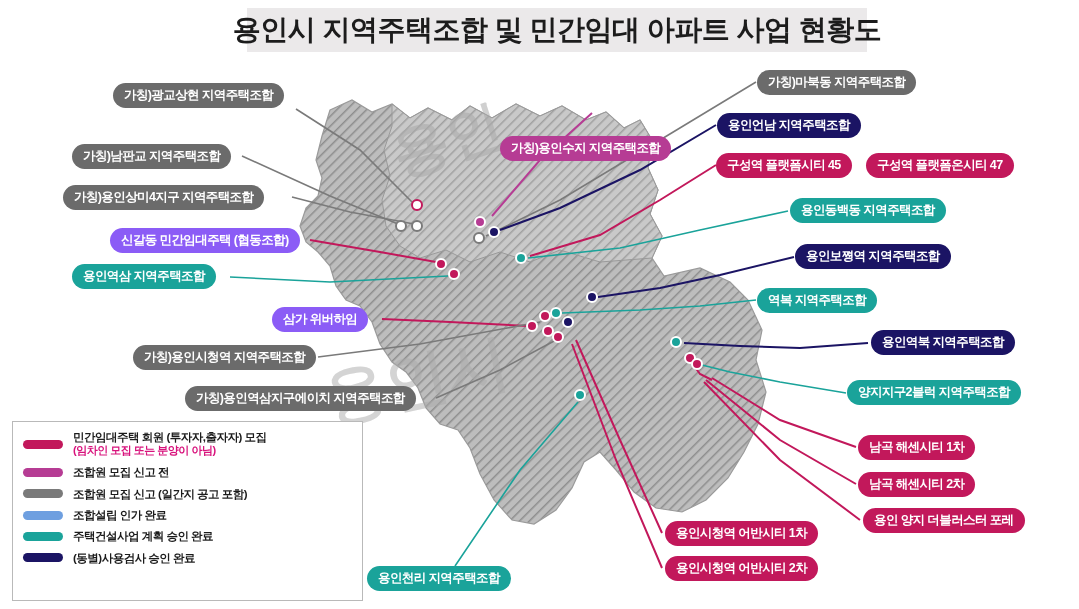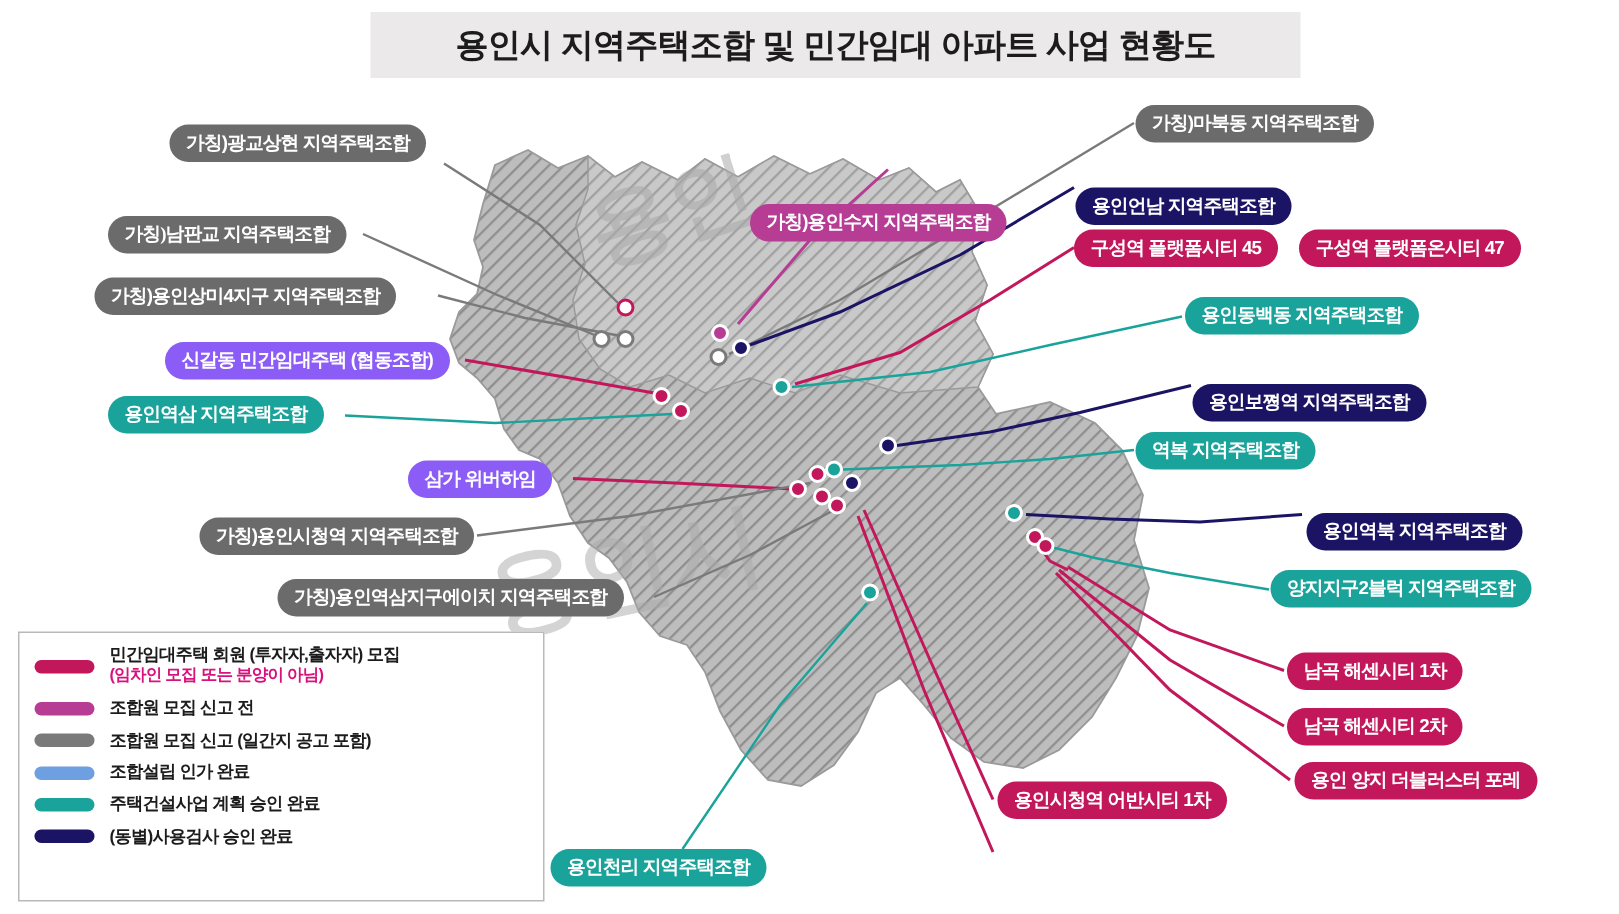--- a/index.html
+++ b/index.html
@@ -23,21 +23,21 @@
     left: 247px;
     top: 8px;
     width: 620px;
     height: 44px;
     background: #ebe9ea;
     display: flex;
     align-items: center;
     justify-content: center;
   }
   #title-text {
-    font-size: 22px;
+    font-size: 28px;
     font-weight: bold;
     color: #1c1c1c;
     letter-spacing: -0.5px;
     white-space: nowrap;
     text-align: center;
   }
   
   #map-layer {
     position: absolute;
     left: 0; top: 0;
@@ -57,21 +57,21 @@
     padding: 0 11px;
     height: 25px;
     box-sizing: border-box;
     white-space: nowrap;
     line-height: 1;
   }
   .c-gray   { background: #6b6b6b; }
   .c-magenta{ background: #8b5cf6; }
   .c-purple { background: #b63c94; }
   .c-teal   { background: #1aa39a; }
-  .c-navy   { background: #1b1464; margin-top: 12px; }
+  .c-navy   { background: #1b1464; }
   .c-crimson{ background: #c2185b; }
   
   .dot {
     position: absolute;
     width: 12px;
     height: 12px;
     border-radius: 50%;
     border: 2px solid #ffffff;
     box-sizing: border-box;
   }
@@ -209,39 +209,40 @@
   <div class="dot d-magenta" style="left:542px;  top:325px;"></div>
   <div class="dot d-magenta" style="left:552px;  top:331px;"></div>
   <div class="dot d-teal" style="left:670px;  top:336px;"></div>
   <div class="dot d-magenta" style="left:684px;  top:352px;"></div>
   <div class="dot d-magenta" style="left:691px;  top:358px;"></div>
   <div class="dot d-teal" style="left:574px;  top:389px;"></div>
 
   <div class="label c-gray" style="left:113px; top:83px;">가칭)광교상현 지역주택조합</div>
   <div class="label c-purple" style="left:500px; top:88px;margin-top:48px;">가칭)용인수지 지역주택조합</div>
   <div class="label c-gray" style="left:757px; top:70px;">가칭)마북동 지역주택조합</div>
-  <div class="label c-gray" style="left:72px;  top:144px;font-family:Liberation Serif, serif;">가칭)남판교 지역주택조합</div>
+  <div class="label c-gray" style="left:72px;  top:144px;">가칭)남판교 지역주택조합</div>
   <div class="label c-navy" style="left:717px; top:113px;">용인언남 지역주택조합</div>
   <div class="label c-gray" style="left:63px;  top:185px;">가칭)용인상미4지구 지역주택조합</div>
   <div class="label c-crimson" style="left:716px; top:153px;">구성역 플랫폼시티 45</div>
   <div class="label c-crimson" style="left:866px; top:153px;">구성역 플랫폼온시티 47</div>
   <div class="label c-magenta" style="left:110px; top:228px;">신갈동 민간임대주택 (협동조합)</div>
   <div class="label c-teal" style="left:790px; top:198px;">용인동백동 지역주택조합</div>
   <div class="label c-teal" style="left:72px;  top:264px;">용인역삼 지역주택조합</div>
   <div class="label c-navy" style="left:795px; top:244px;">용인보쪙역 지역주택조합</div>
   <div class="label c-magenta" style="left:272px; top:307px;">삼가 위버하임</div>
   <div class="label c-teal" style="left:757px; top:288px;">역복 지역주택조합</div>
   <div class="label c-gray" style="left:133px; top:345px;">가칭)용인시청역 지역주택조합</div>
   <div class="label c-navy" style="left:871px; top:330px;">용인역북 지역주택조합</div>
   <div class="label c-gray" style="left:185px; top:386px;">가칭)용인역삼지구에이치 지역주택조합</div>
   <div class="label c-teal" style="left:847px; top:380px;">양지지구2블럭 지역주택조합</div>
   <div class="label c-crimson" style="left:858px; top:435px;">남곡 해센시티 1차</div>
   <div class="label c-crimson" style="left:858px; top:472px;">남곡 해센시티 2차</div>
   <div class="label c-crimson" style="left:863px; top:508px;">용인 양지 더블러스터 포레</div>
   <div class="label c-crimson" style="left:665px; top:521px;">용인시청역 어반시티 1차</div>
+  <div class="label c-crimson" style="left:665px; top:556px;">용인시청역 어반시티 2차</div>
   <div class="label c-teal" style="left:367px; top:566px;">용인천리 지역주택조합</div>
 
   <div id="legend">
     <div class="legend-row">
       <span class="legend-swatch sw-crimson"></span>
       <span class="legend-text">
         <span>민간임대주택 회원 (투자자,출자자) 모집</span>
         <span class="legend-sub">(임차인 모집 또는 분양이 아님)</span>
       </span>
     </div>

